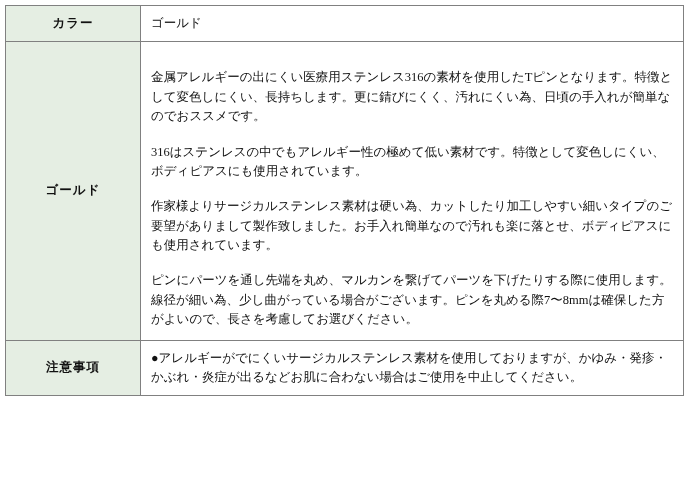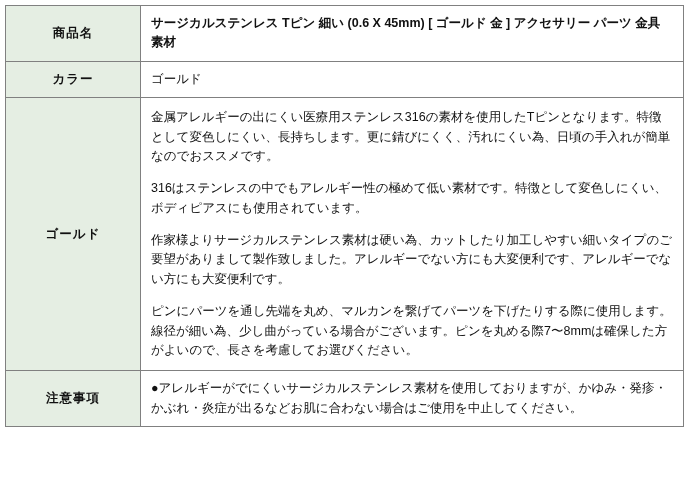--- a/index.html
+++ b/index.html
@@ -39,53 +39,50 @@
     padding: 8px 10px;
     text-align: left;
   }
   .value-cell.strong {
     font-weight: bold;
   }
   .desc-cell {
     padding: 10px 10px 10px 10px;
   }
   .desc-cell p {
-    margin: 0 0 13px 0;
+    margin: 16px 0 13px 0;
+    font-family: Liberation Serif, serif;
   }
   .desc-cell p:last-child {
     margin-bottom: 0;
   }
   .note-cell p {
     margin: 0;
   }
 </style>
 </head>
 <body>
 
 <table class="spec-table">
   <tbody>
 
-    <tr>
-      <td class="label-cell">商品名</td>
-      <td class="value-cell strong">サージカルステンレス Tピン 細い (0.6 X 45mm) [ ゴールド 金 ] アクセサリー パーツ 金具 素材</td>
-    </tr>
 
 
 
     <tr>
       <td class="label-cell">カラー</td>
       <td class="value-cell">ゴールド</td>
     </tr>
 
     <tr>
       <td class="label-cell">ゴールド</td>
       <td class="value-cell desc-cell">
         <p>金属アレルギーの出にくい医療用ステンレス316の素材を使用したTピンとなります。特徴として変色しにくい、長持ちします。更に錆びにくく、汚れにくい為、日頃の手入れが簡単なのでおススメです。</p>
         <p>316はステンレスの中でもアレルギー性の極めて低い素材です。特徴として変色しにくい、ボディピアスにも使用されています。</p>
-        <p>作家様よりサージカルステンレス素材は硬い為、カットしたり加工しやすい細いタイプのご要望がありまして製作致しました。アレルギーでない方にも大変便利です、アレルギーでない方にも大変便利です。</p>
+        <p>作家様よりサージカルステンレス素材は硬い為、カットしたり加工しやすい細いタイプのご要望がありまして製作致しました。お手入れ簡単なので汚れも楽に落とせ、ボディピアスにも使用されています。</p>
         <p>ピンにパーツを通し先端を丸め、マルカンを繋げてパーツを下げたりする際に使用します。線径が細い為、少し曲がっている場合がございます。ピンを丸める際7〜8mmは確保した方がよいので、長さを考慮してお選びください。</p>
       </td>
     </tr>
 
     <tr>
       <td class="label-cell">注意事項</td>
       <td class="value-cell note-cell">
         <p>●アレルギーがでにくいサージカルステンレス素材を使用しておりますが、かゆみ・発疹・かぶれ・炎症が出るなどお肌に合わない場合はご使用を中止してください。</p>
       </td>
     </tr>

